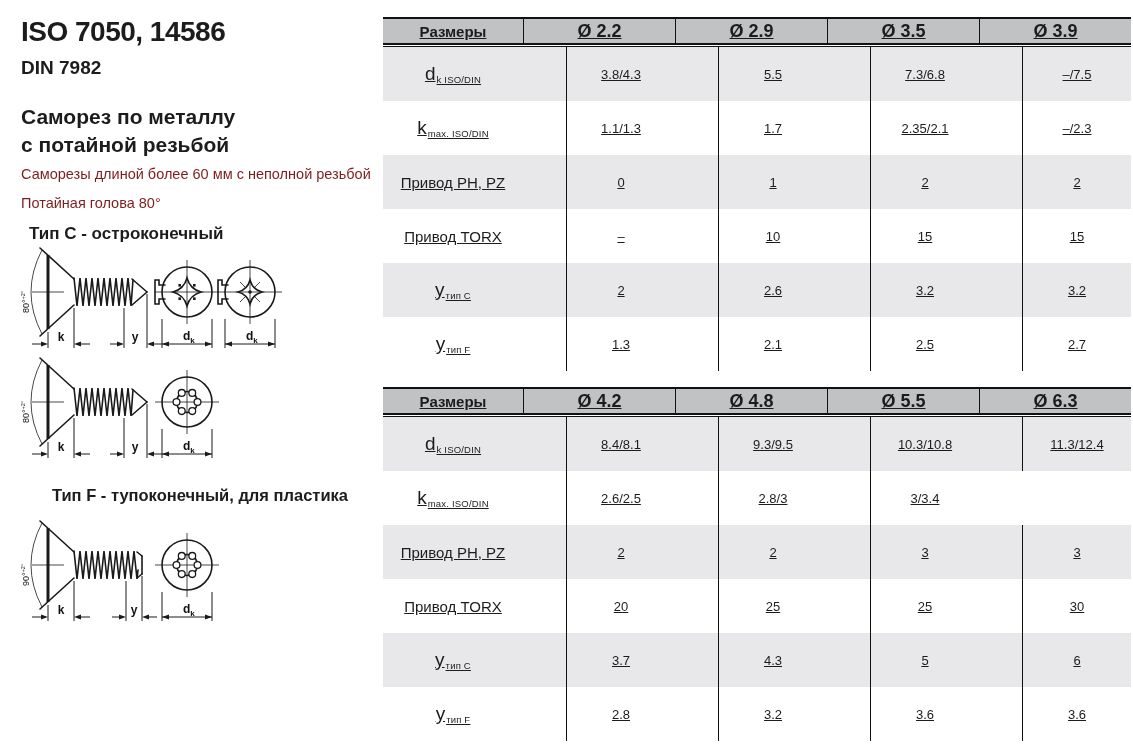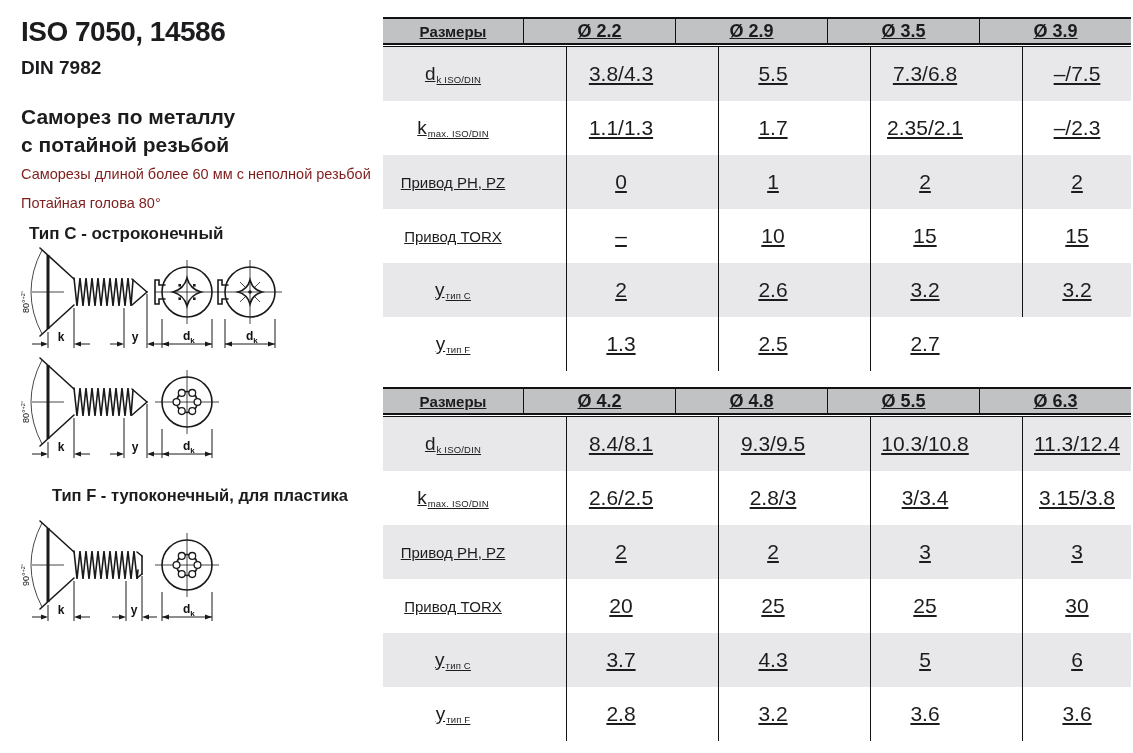--- a/index.html
+++ b/index.html
@@ -45,21 +45,21 @@
     border-bottom:2.5px solid var(--line);
     height:28px;
   }
   .head-underline{height:2px;border-bottom:1px solid var(--line);}
   .hcell{display:flex;align-items:center;justify-content:center;font-weight:bold;font-size:18px;}
   .hcell.first{font-size:15px;}
   .hcell:not(:first-child),.cell:not(:first-child){border-left:1.5px solid var(--line);}
   .trow{height:54px;}
   .trow.shade{background:var(--row-shade);}
   .cell{display:flex;align-items:center;justify-content:center;}
-  .cell.val{font-size:21px;margin-left:43px;}
+  .cell.val{font-size:13px;margin-left:43px;}
   .lmain{font-size:19px;}
   .lsub{font-size:9.5px;position:relative;top:5px;margin-left:1px;letter-spacing:0.2px;}
   .lplain{font-size:15px;}
 </style>
 </head>
 <body>
 
 <div class="abs" id="page-title">ISO 7050, 14586</div>
 <div class="abs" id="standard-subtitle">DIN 7982</div>
 
@@ -319,20 +319,21 @@
           <div class="cell val">2.6</div>
           <div class="cell val">3.2</div>
           <div class="cell val">3.2</div>
         </div>
         <div class="trow">
           <div class="cell label">
             <span class="lmain">y</span>
             <span class="lsub">тип F</span>
           </div>
           <div class="cell val">1.3</div>
+          <div class="cell val">2.1</div>
           <div class="cell val">2.5</div>
           <div class="cell val">2.7</div>
         </div>
       </div>
   </div>
   <div class="dim-table">
     <div class="thead">
         <div class="hcell first">Размеры</div>
         <div class="hcell">Ø 4.2</div>
         <div class="hcell">Ø 4.8</div>
@@ -352,21 +353,20 @@
           <div class="cell val">11.3/12.4</div>
         </div>
         <div class="trow">
           <div class="cell label">
             <span class="lmain">k</span>
             <span class="lsub">max. ISO/DIN</span>
           </div>
           <div class="cell val">2.6/2.5</div>
           <div class="cell val">2.8/3</div>
           <div class="cell val">3/3.4</div>
-          <div class="cell val">3.15/3.8</div>
         </div>
         <div class="trow shade">
           <div class="cell label">
             <span class="lplain">Привод PH, PZ</span>
           </div>
           <div class="cell val">2</div>
           <div class="cell val">2</div>
           <div class="cell val">3</div>
           <div class="cell val">3</div>
         </div>

